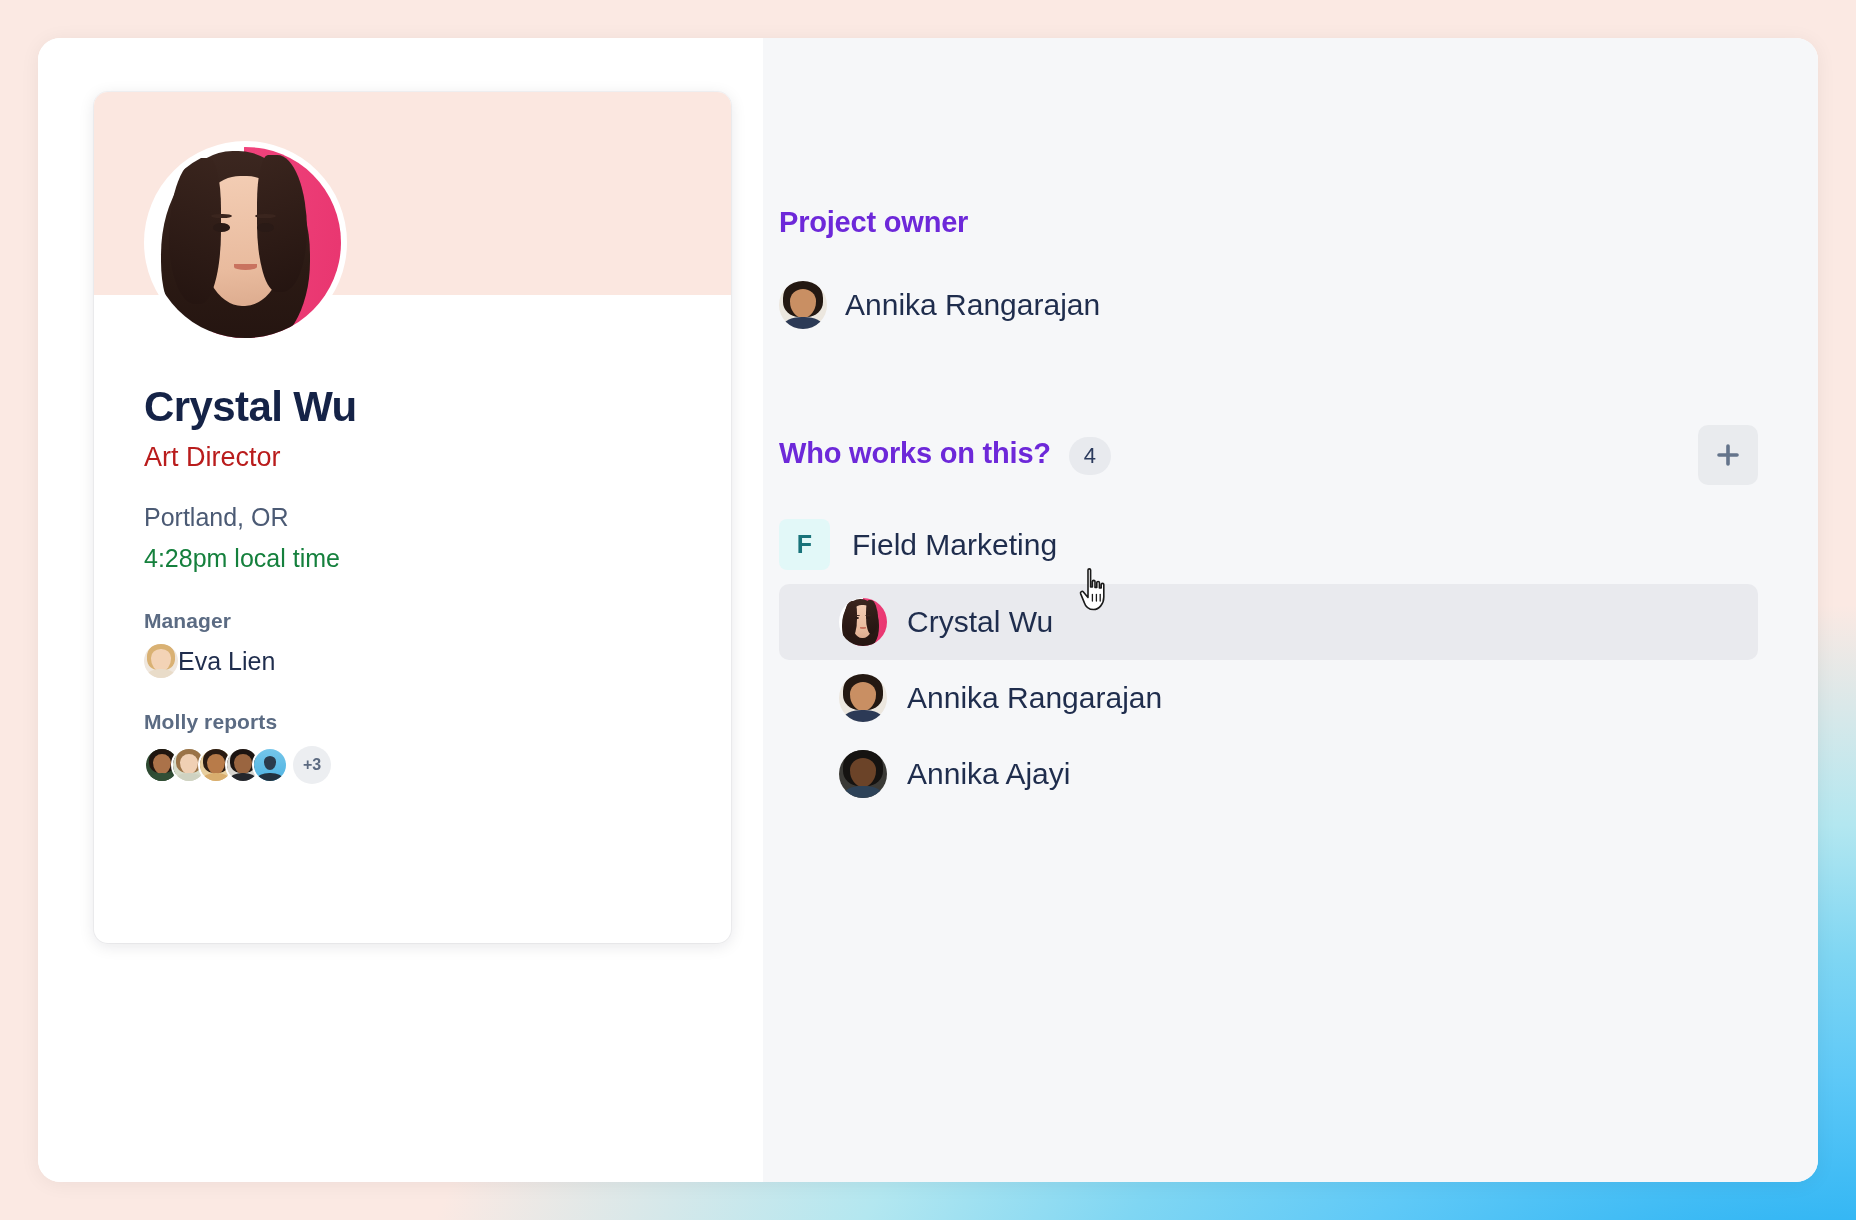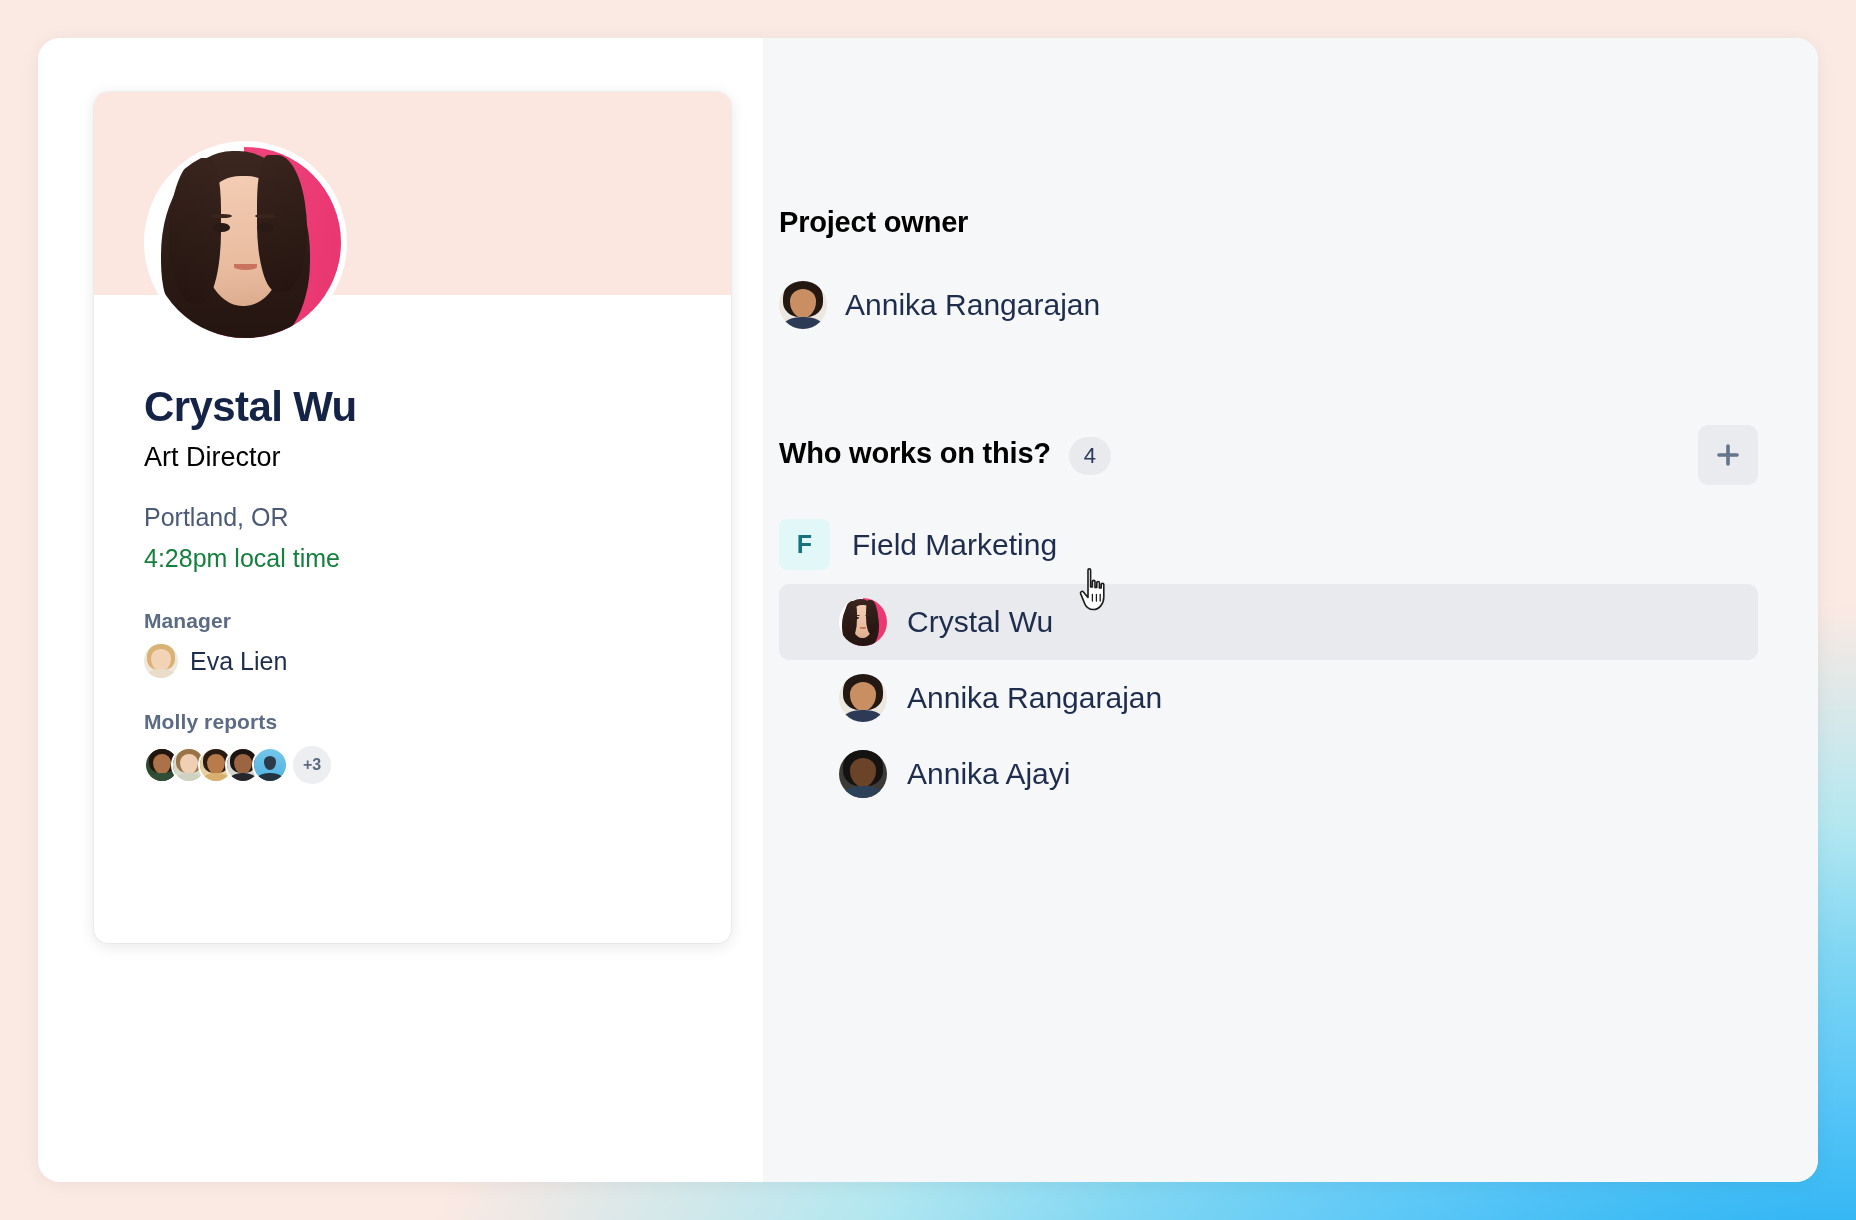--- a/index.html
+++ b/index.html
@@ -161,21 +161,21 @@
     font-weight: 700;
     color: #152347;
     letter-spacing: -0.6px;
   }
   #card-role {
     position: absolute;
     left: 50px;
     top: 350px;
     font-size: 27px;
     font-weight: 400;
-    color: #000000;
+    color: #b91c1c;
   }
   #card-location {
     position: absolute;
     left: 50px;
     top: 411px;
     font-size: 25px;
     color: #4b5a74;
   }
   #card-localtime {
     position: absolute;
@@ -189,21 +189,21 @@
     font-size: 21px;
     font-weight: 700;
     color: #5b6b83;
     letter-spacing: 0.1px;
   }
 
   #manager-block { position: absolute; left: 50px; top: 517px; }
   #manager-row {
     display: flex;
     align-items: center;
-    gap: 12px;
+    gap: 0;
     margin-top: 11px;
   }
   #manager-name { font-size: 25px; color: #1f2d4d; }
 
   .tiny-avatar {
     width: 34px; height: 34px;
     border-radius: 50%;
     overflow: hidden;
     position: relative;
     flex: 0 0 34px;
@@ -307,21 +307,21 @@
 
   
   #right-inner {
     padding-left: 16px;
     padding-right: 60px;
   }
 
   .section-heading {
     font-size: 29px;
     font-weight: 700;
-    color: #000000;
+    color: #6d28d9;
     letter-spacing: -0.2px;
   }
 
   #owner-section { margin-bottom: 0; }
   #owner-row {
     display: flex;
     align-items: center;
     gap: 18px;
     margin-top: 42px;
   }

